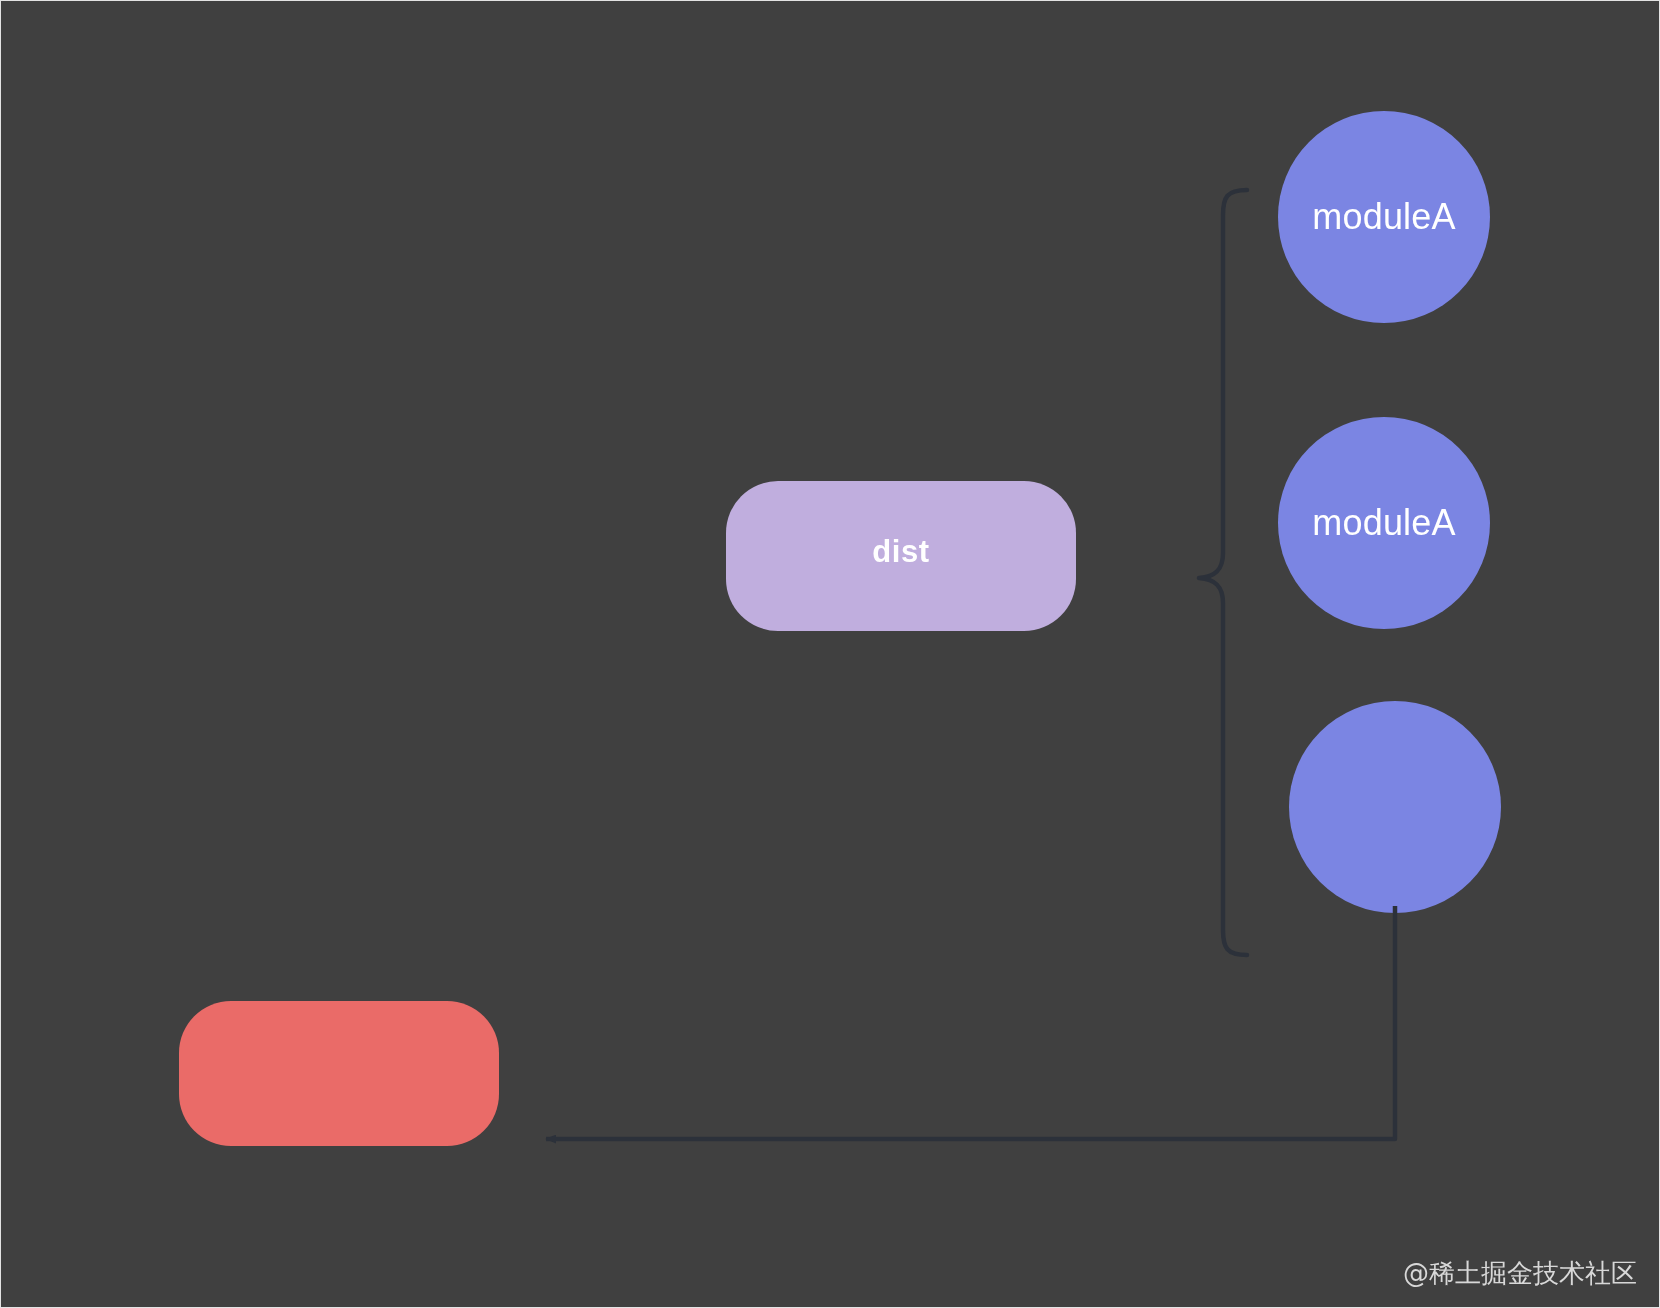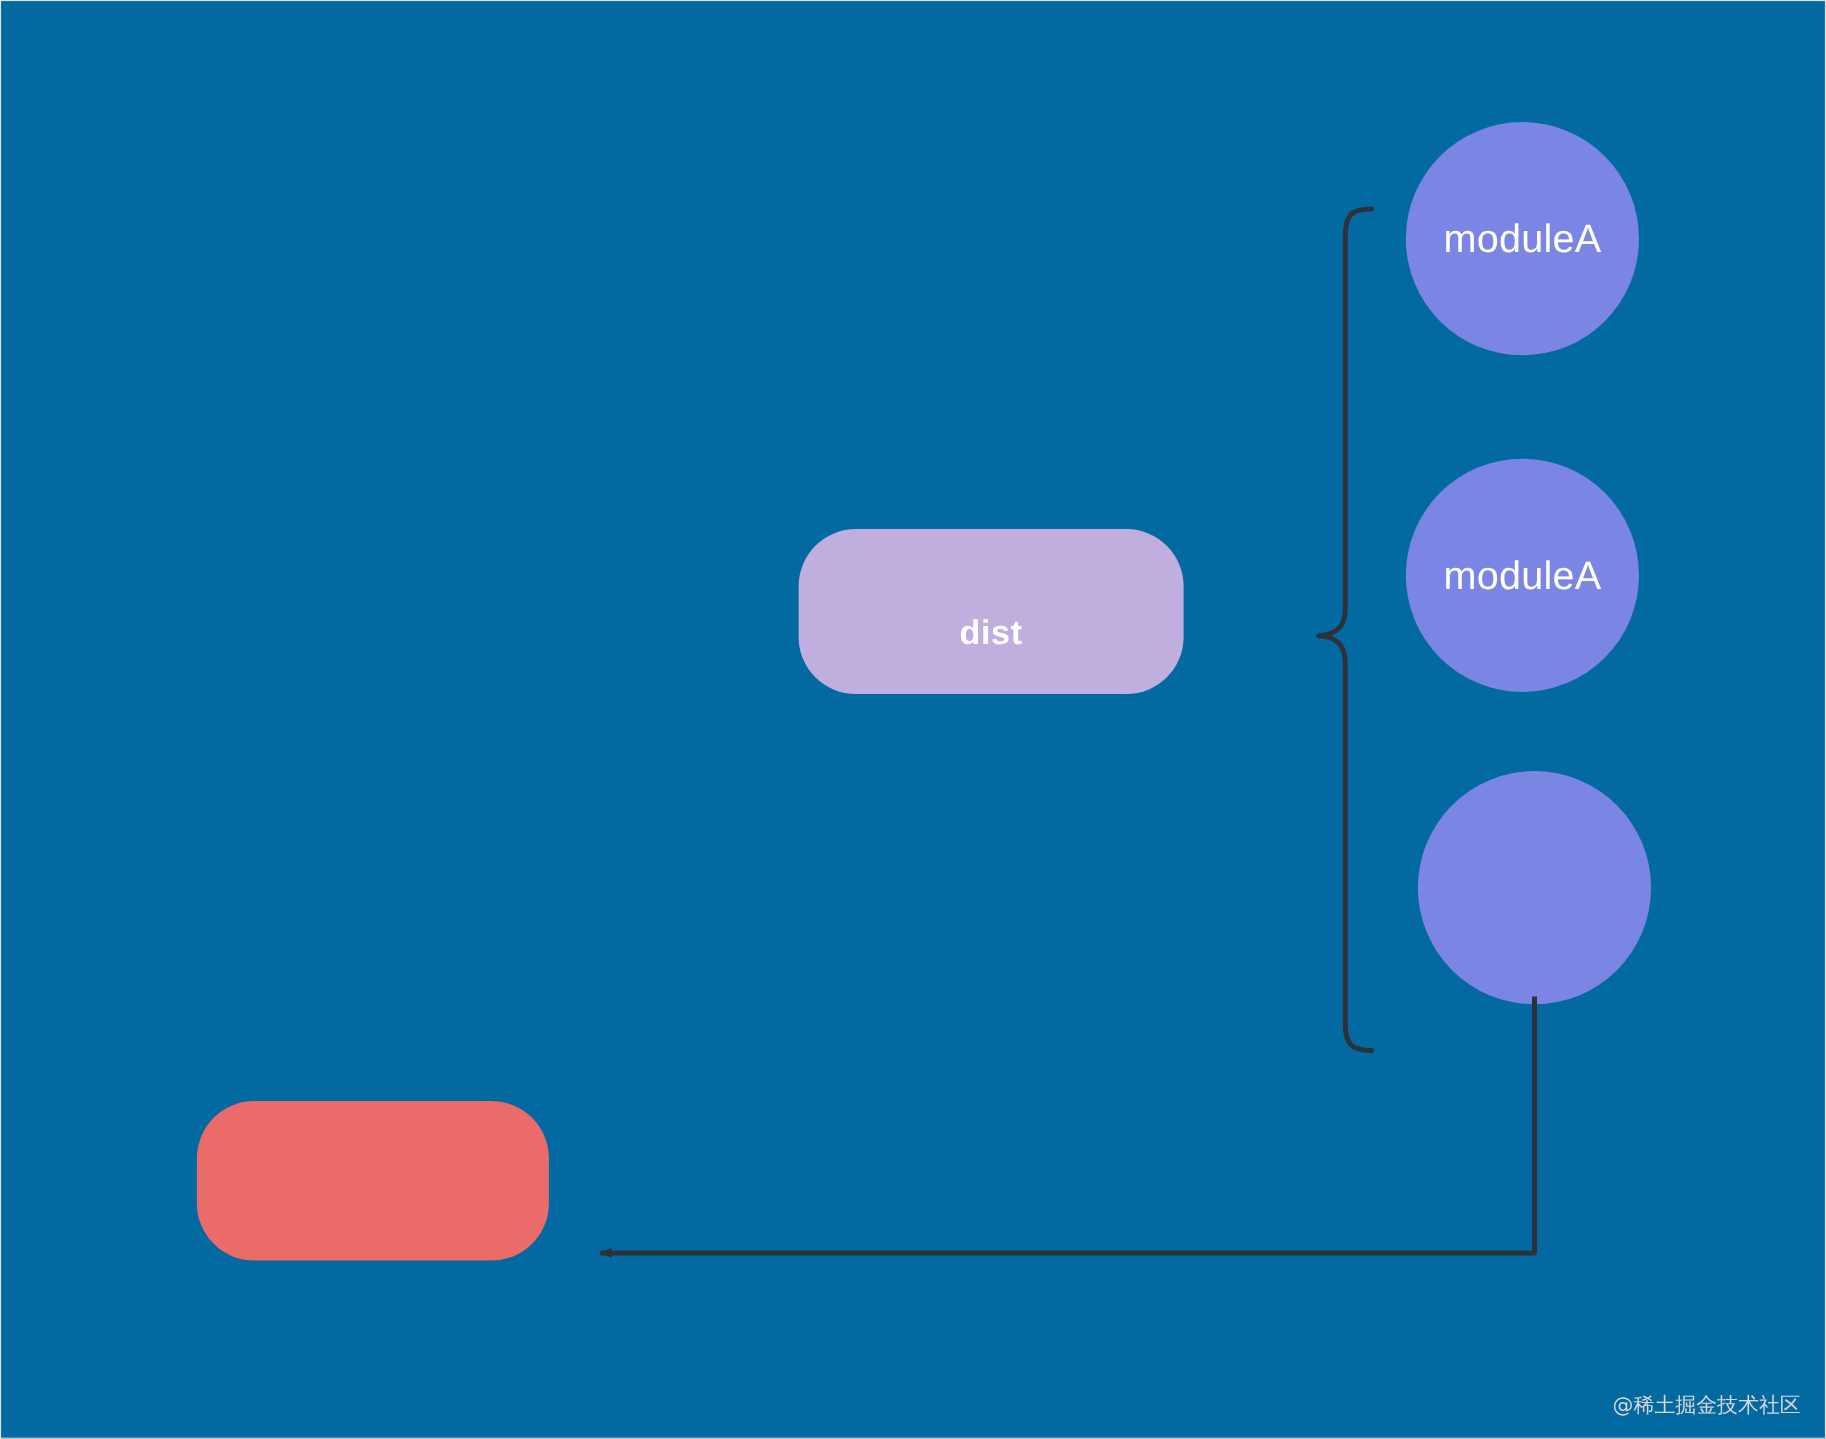--- a/index.html
+++ b/index.html
@@ -4,21 +4,21 @@
 <style>
   html, body {
     margin: 0;
     padding: 0;
     background: #ffffff;
   }
   #canvas {
     position: relative;
     width: 1660px;
     height: 1308px;
-    background: #0369a1;
+    background: #404040;
     border: 1px solid #e3e3e3;
     box-sizing: border-box;
     overflow: hidden;
     font-family: "Liberation Sans", sans-serif;
   }
   #diagram-svg {
     position: absolute;
     left: 0;
     top: 0;
     width: 1660px;
@@ -39,27 +39,27 @@
     letter-spacing: 0.2px;
   }
   .box-label {
     font-size: 31px;
     font-weight: bold;
     letter-spacing: 0.6px;
   }
   #node-moduleA-label { left: 1277px; top: 110px; width: 212px; height: 212px; }
   #node-moduleB-label { left: 1277px; top: 416px; width: 212px; height: 212px; }
   #node-moduleC-label { left: 1288px; top: 700px; width: 212px; height: 212px; }
-  #node-dist-label    { left: 725px;  top: 499px; width: 350px; height: 150px; }
+  #node-dist-label    { left: 725px;  top: 476px; width: 350px; height: 150px; }
   #node-app-label     { left: 178px;  top: 1052px; width: 320px; height: 93px; }
   #watermark {
     position: absolute;
     right: 22px;
     bottom: 16px;
-    font-size: 19px;
+    font-size: 26px;
     color: #d8d8d8;
     font-family: "DejaVu Sans", sans-serif;
     white-space: nowrap;
     user-select: none;
   }
 </style>
 </head>
 <body>
 
 <div id="canvas">

